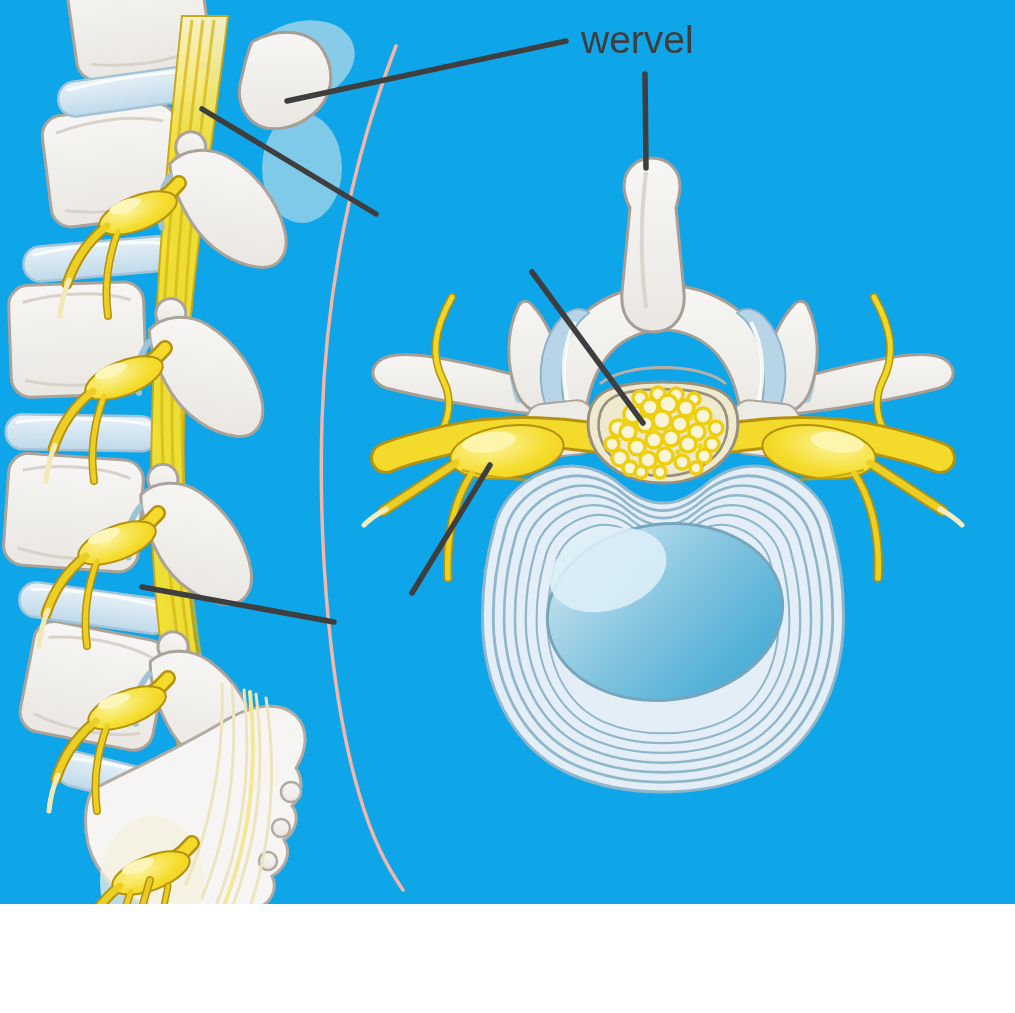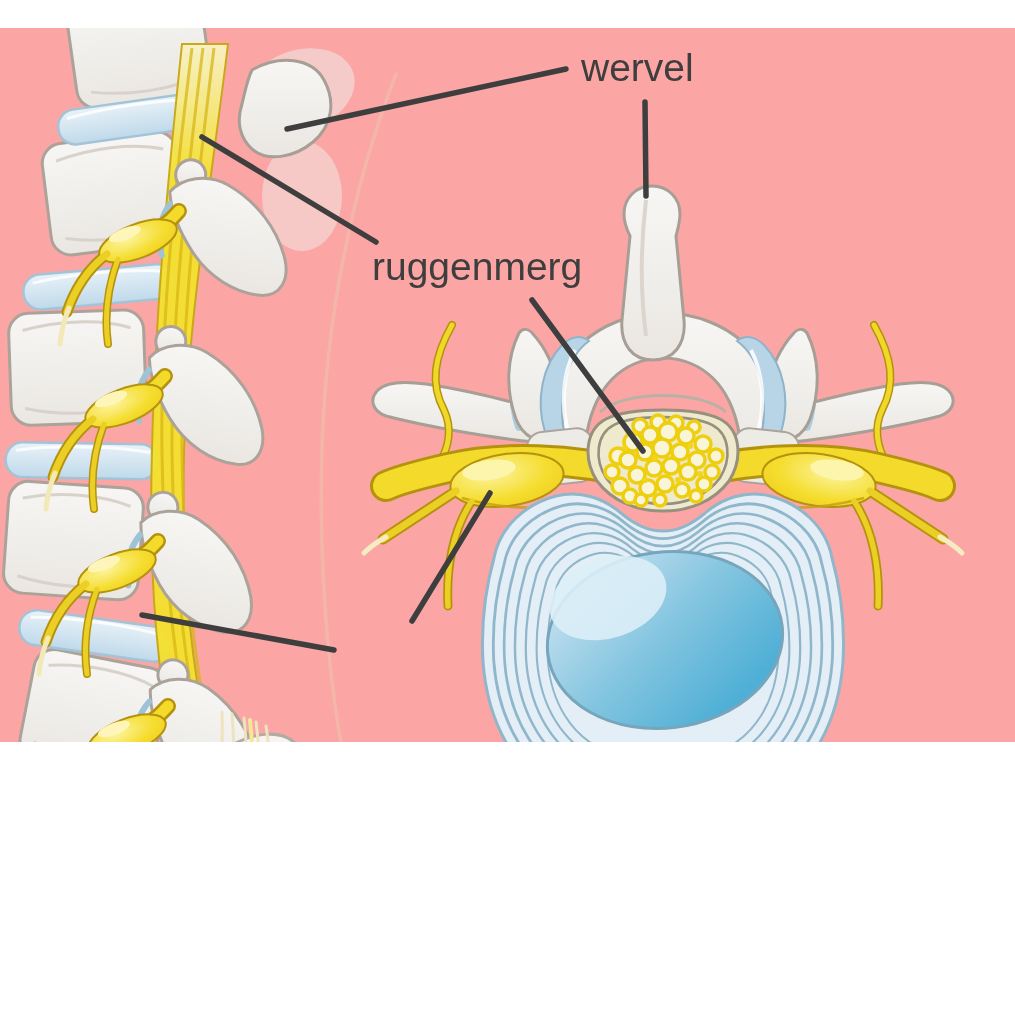--- a/index.html
+++ b/index.html
@@ -1,17 +1,17 @@
 <!DOCTYPE html>
 <html><head>
 <meta charset="utf-8">
 <style>
   html,body{margin:0;padding:0;background:#fff;}
-  .stage{position:relative;width:1015px;height:714px;background:#fca5a5;overflow:hidden;
-         font-family:"Liberation Sans", sans-serif;margin-top:28px;}
+  .stage{position:relative;width:1015px;height:904px;background:#0ea5e9;overflow:hidden;
+         font-family:"Liberation Sans", sans-serif;}
   .stage svg{position:absolute;left:0;top:0;}
   .diagram-label{position:absolute;color:#3e3e3e;font-size:39px;line-height:1.1;
                  letter-spacing:0px;white-space:nowrap;user-select:none;}
   #lbl-wervel{left:581px;top:19px;}
   #lbl-ruggenmerg{left:372px;top:218px;}
   #lbl-zenuw{left:347px;top:599px;}
 </style>
 </head>
 <body>
 
@@ -248,15 +248,14 @@
   <line x1="287" y1="101" x2="566" y2="41"></line>
   <line x1="645" y1="74" x2="646" y2="168"></line>
   <line x1="202" y1="109" x2="376" y2="214"></line>
   <line x1="532" y1="272" x2="643" y2="423"></line>
   <line x1="142" y1="587" x2="334" y2="622"></line>
   <line x1="412" y1="593" x2="490" y2="465"></line>
 </g>
 </svg>
 
 <div id="lbl-wervel" class="diagram-label">wervel</div>
-<div id="lbl-ruggenmerg" class="diagram-label">ruggenmerg</div>
 
 </div>
 
 </body></html>

